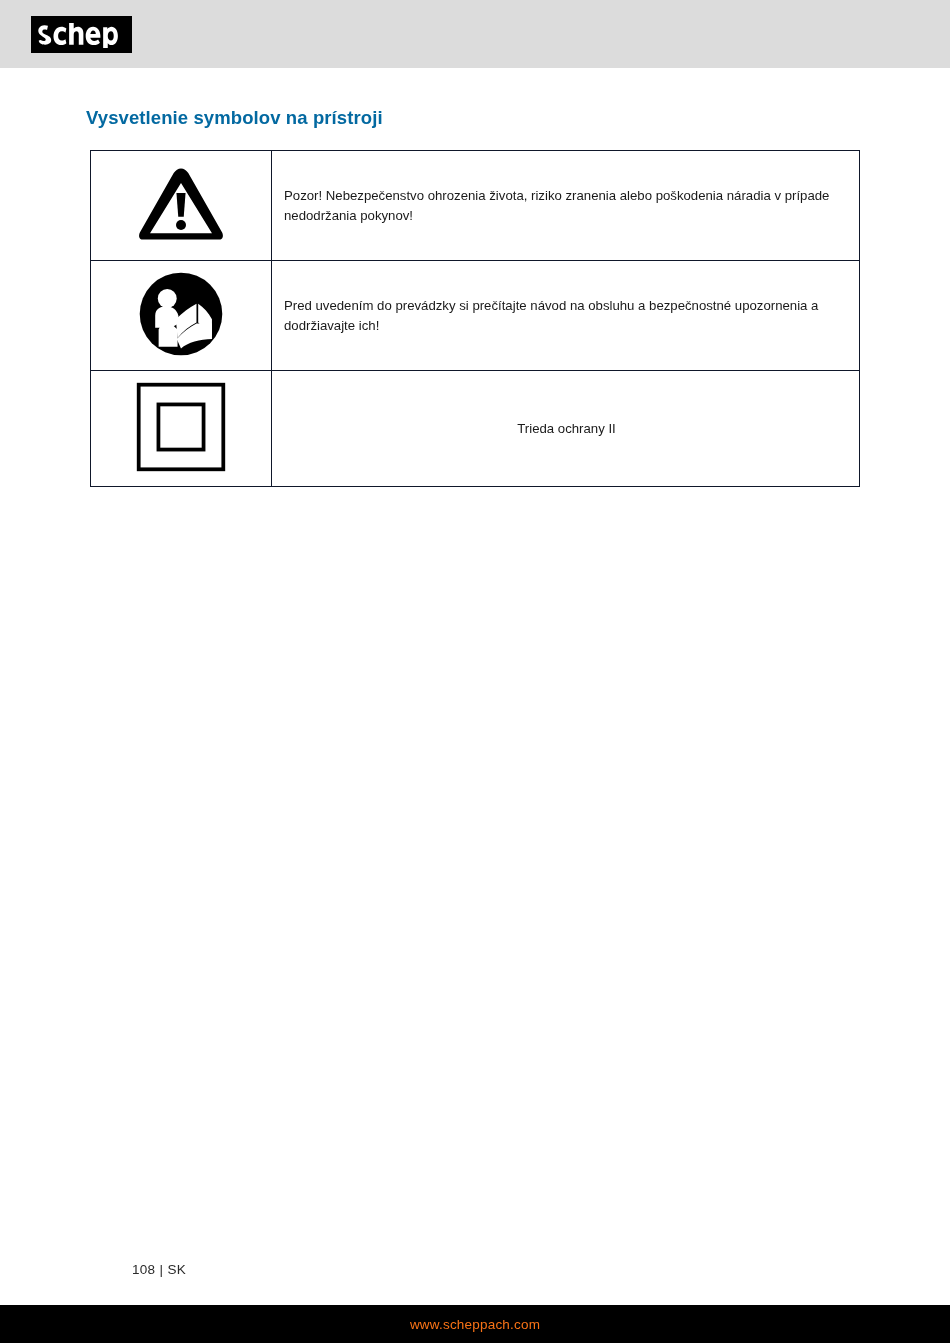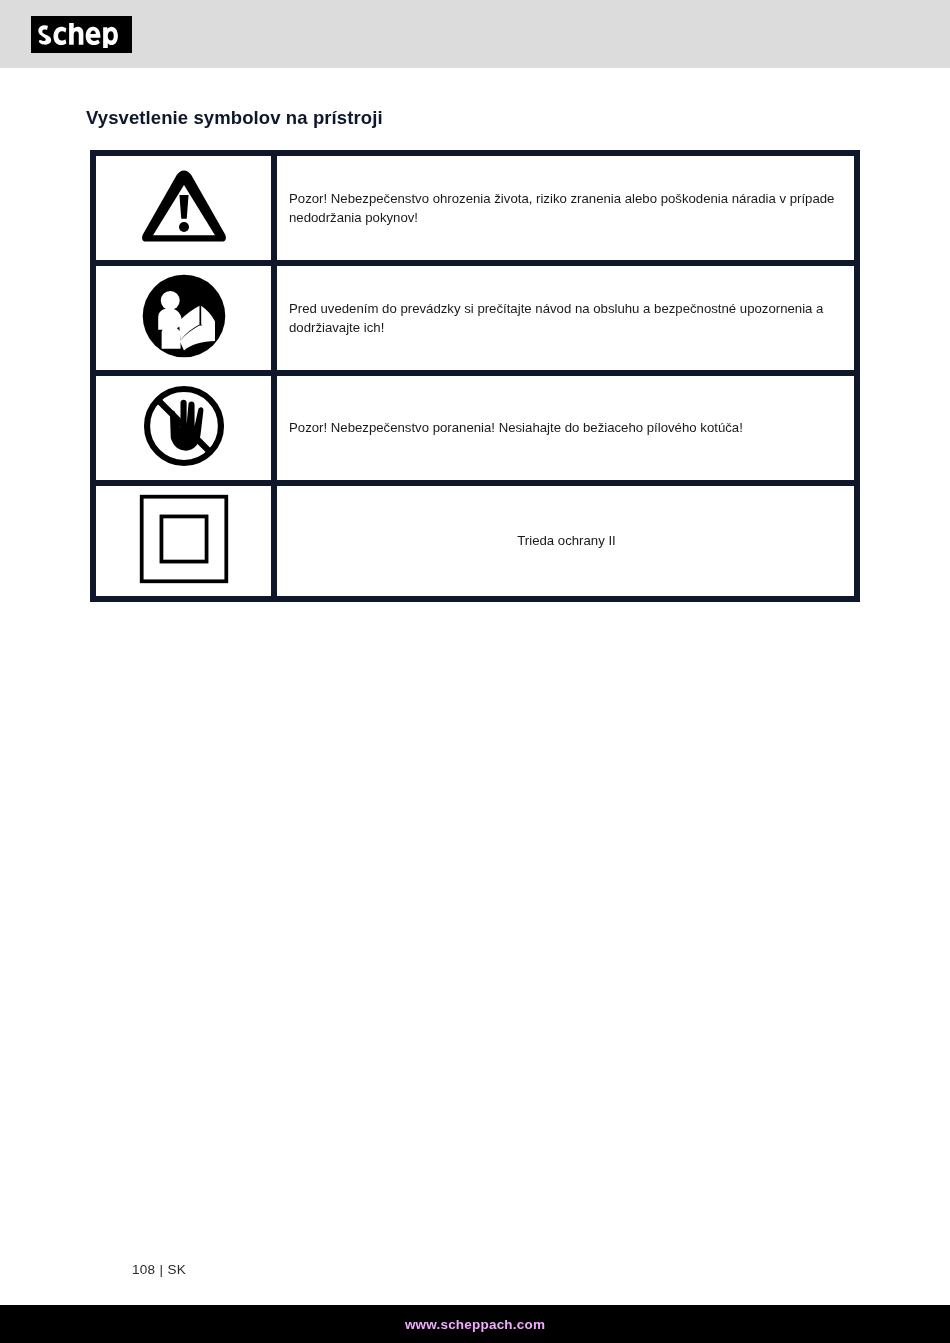--- a/index.html
+++ b/index.html
@@ -35,35 +35,35 @@
   }
   .logo svg { display: block; }
 
   
   .page-title {
     position: absolute;
     top: 107px;
     left: 86px;
     font-size: 18.5px;
     font-weight: bold;
-    color: #0f172a;
+    color: #0369a1;
     letter-spacing: 0.1px;
   }
 
   
   .symbol-table {
     position: absolute;
     top: 150px;
     left: 90px;
     width: 770px;
     border-collapse: collapse;
     table-layout: fixed;
   }
   .symbol-table td {
-    border: 6px solid #0f172a;
+    border: 1px solid #0f172a;
     vertical-align: middle;
   }
   .icon-cell {
     width: 181px;
     text-align: center;
     padding: 6px 0;
   }
   .text-cell {
     padding: 8px 10px 8px 12px;
     font-size: 13.2px;
@@ -95,23 +95,23 @@
     left: 0;
     bottom: 0;
     width: 950px;
     height: 38px;
     background: #000000;
     display: flex;
     align-items: center;
     justify-content: center;
   }
   .footer-bar span {
-    color: #f0abfc;
+    color: #f97316;
     font-size: 13.5px;
-    font-weight: bold;
+    font-weight: normal;
     letter-spacing: 0.2px;
   }
 </style>
 </head>
 <body>
 
 <div class="header-band">
   <div class="logo">
     <svg width="92" height="26" viewBox="0 0 200 56">
       <g fill="#ffffff">
@@ -157,34 +157,20 @@
             <path d="M45 79 C52 71, 60 65, 68 61 L86 61 L86 79 C72 79, 58 83, 50 90 Z" fill="#ffffff"></path>
           </svg>
         </span>
       </td>
       <td class="text-cell">Pred uvedením do prevádzky si prečítajte návod na obsluhu a bezpečnostné upozornenia a dodržiavajte ich!</td>
     </tr>
 
 
 
 
-    <tr class="row-h-110">
-      <td class="icon-cell">
-        <span class="icon-wrap">
-          <svg width="88" height="88" viewBox="0 0 100 100">
-            <circle cx="50" cy="50" r="42" fill="none" stroke="#000000" stroke-width="7"></circle>
-            <path d="M34 36 C34 32, 39 31, 40 35 L46 52 L46 24 C46 19, 53 19, 53 24 L53 48 L55 26
-                     C55 21, 62 21, 62 26 L62 50 L66 32 C67 27, 73 28, 72 33 L69 58
-                     C68 70, 62 78, 52 78 C44 78, 38 73, 35 64 Z" fill="#000000"></path>
-            <path d="M21 21 L79 79" stroke="#000000" stroke-width="7"></path>
-          </svg>
-        </span>
-      </td>
-      <td class="text-cell">Pozor! Nebezpečenstvo poranenia! Nesiahajte do bežiaceho pílového kotúča!</td>
-    </tr>
 
     <tr class="row-h-116">
       <td class="icon-cell">
         <span class="icon-wrap">
           <svg width="94" height="94" viewBox="0 0 100 100">
             <rect x="5" y="5" width="90" height="90" fill="none" stroke="#000000" stroke-width="4"></rect>
             <rect x="26" y="26" width="48" height="48" fill="none" stroke="#000000" stroke-width="4"></rect>
           </svg>
         </span>
       </td>

